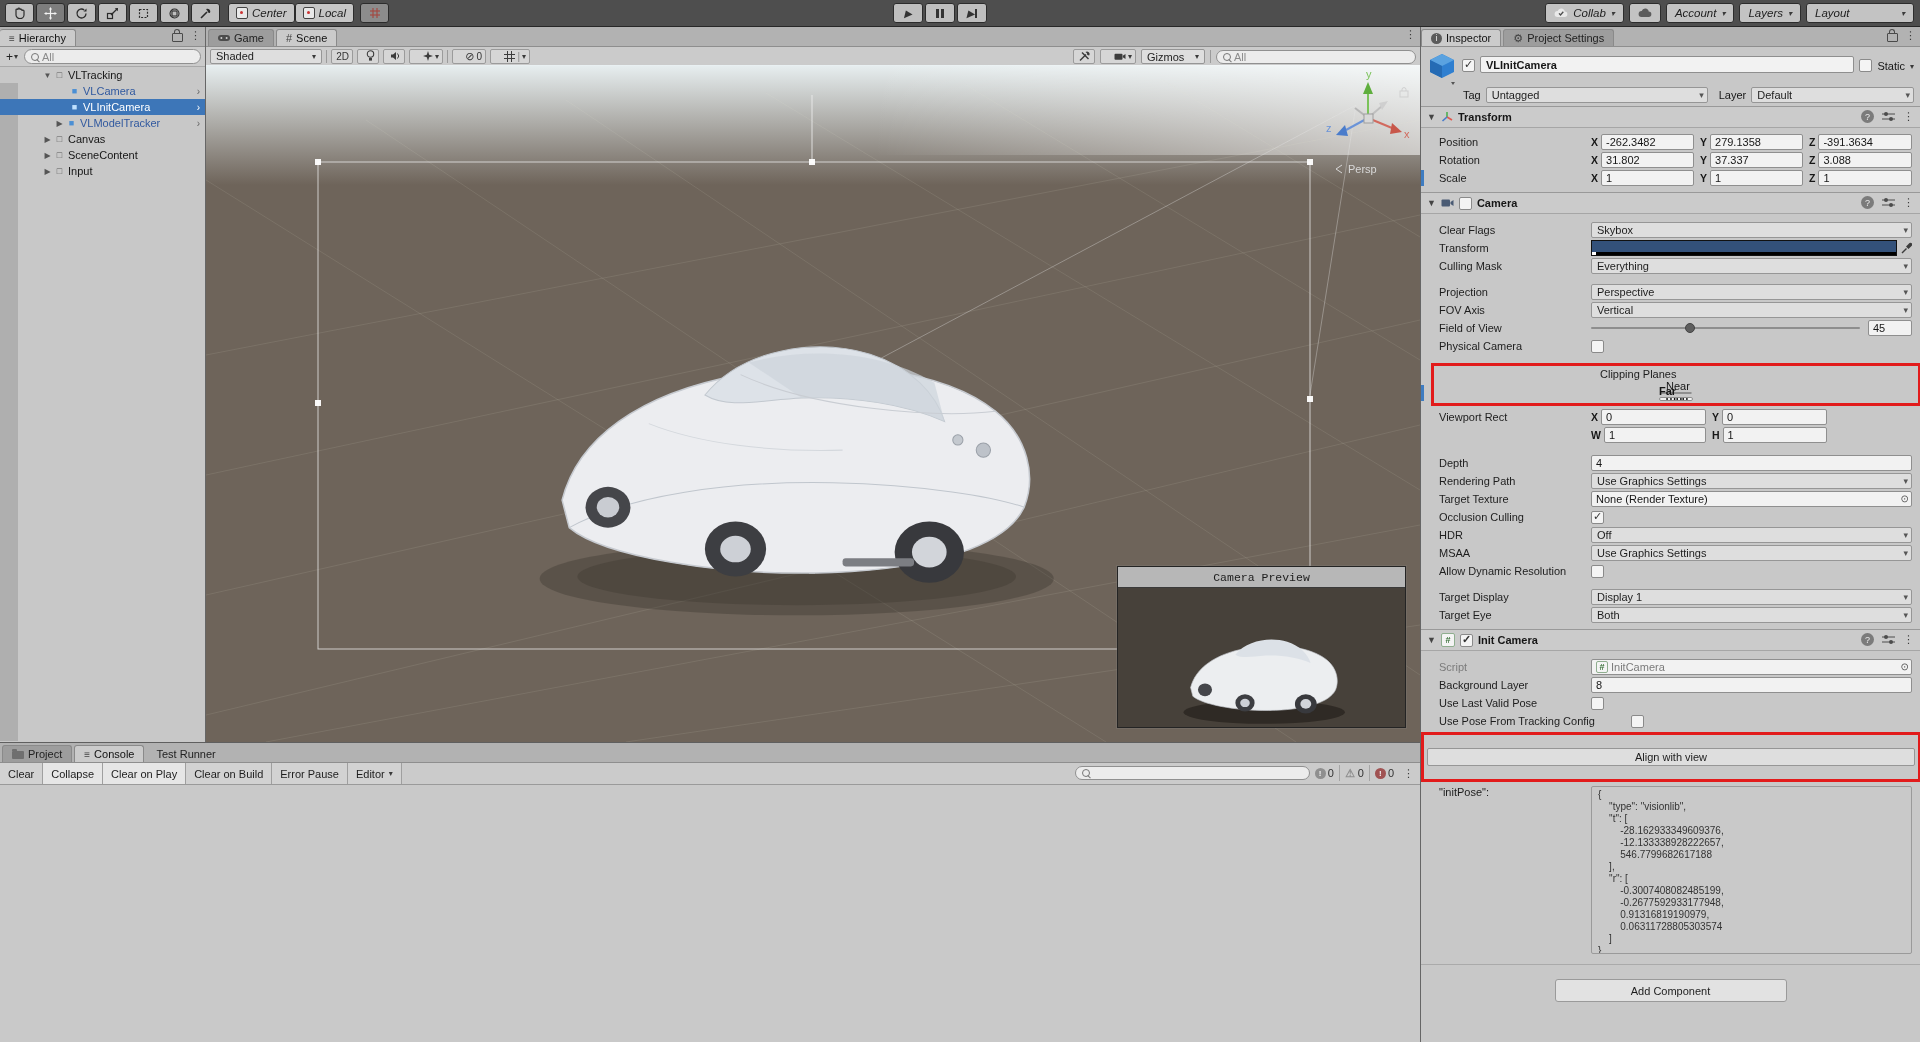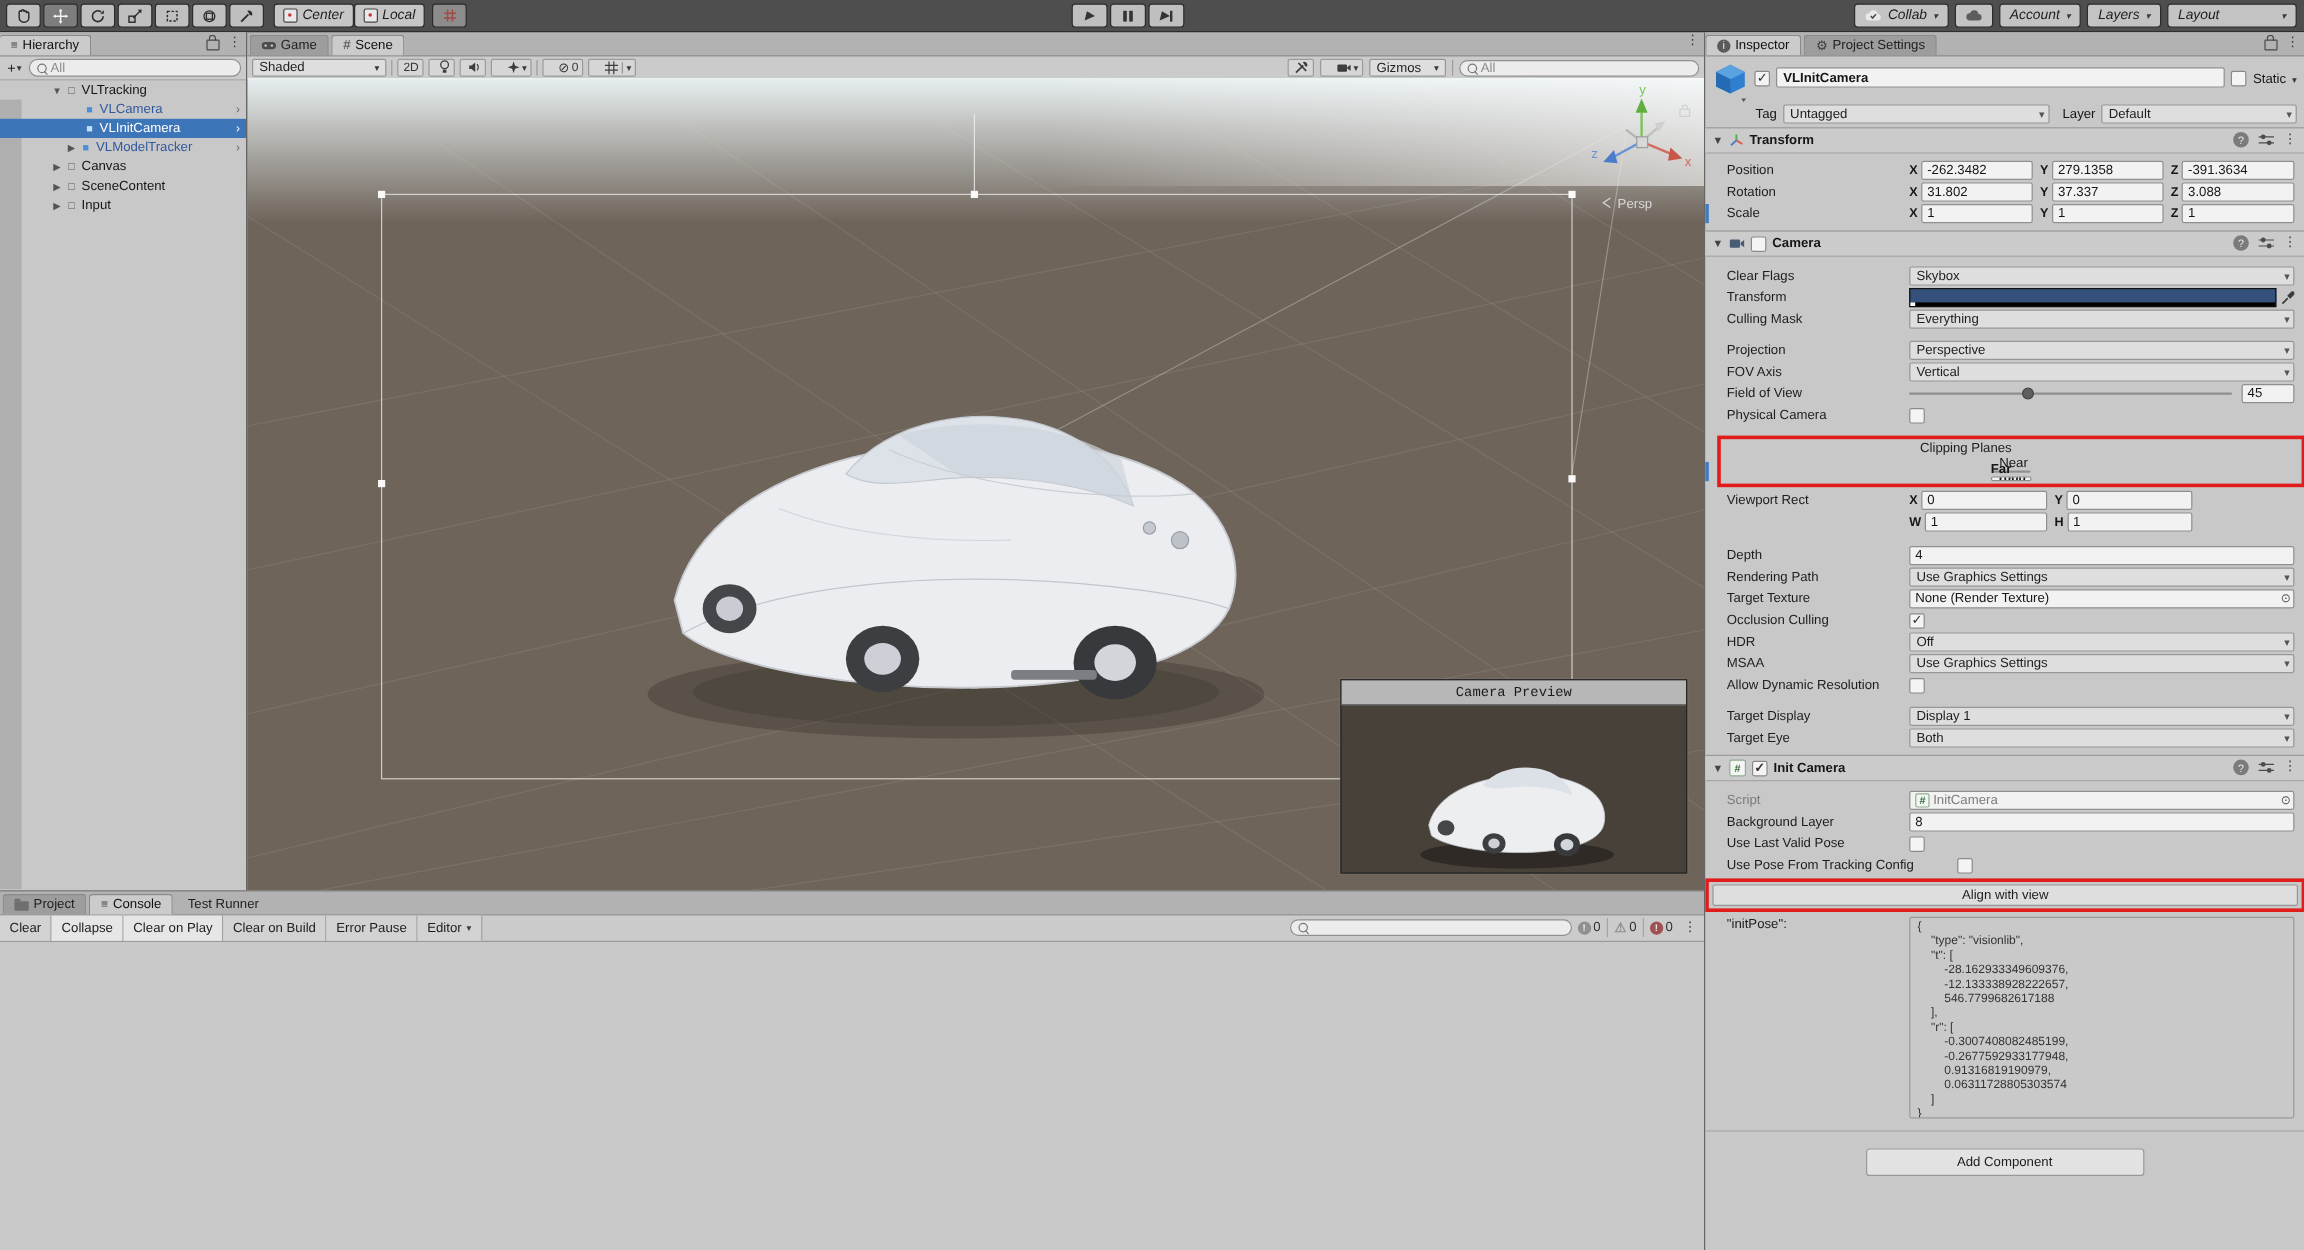--- a/index.html
+++ b/index.html
@@ -843,21 +843,21 @@
     </div>
     <div class="prow">
       <span class="plabel">Use Last Valid Pose</span>
       <span class="cb"></span>
     </div>
     <div class="prow">
       <span class="plabel" style="width:192px">Use Pose From Tracking Config</span>
       <span class="cb"></span>
     </div>
     <div class="redbox" style="margin-left:0;margin-right:-1px">
-      <div class="btn" style="height:18px;margin:1px 3px">Align with view</div>
+      <div class="btn" style="height:18px;margin:12px 3px">Align with view</div>
     </div>
     <div class="jsonrow">
       <span class="plabel">"initPose":</span>
       <div class="jsonbox">{
     "type": "visionlib",
     "t": [
         -28.162933349609376,
         -12.133338928222657,
         546.7799682617188
     ],

